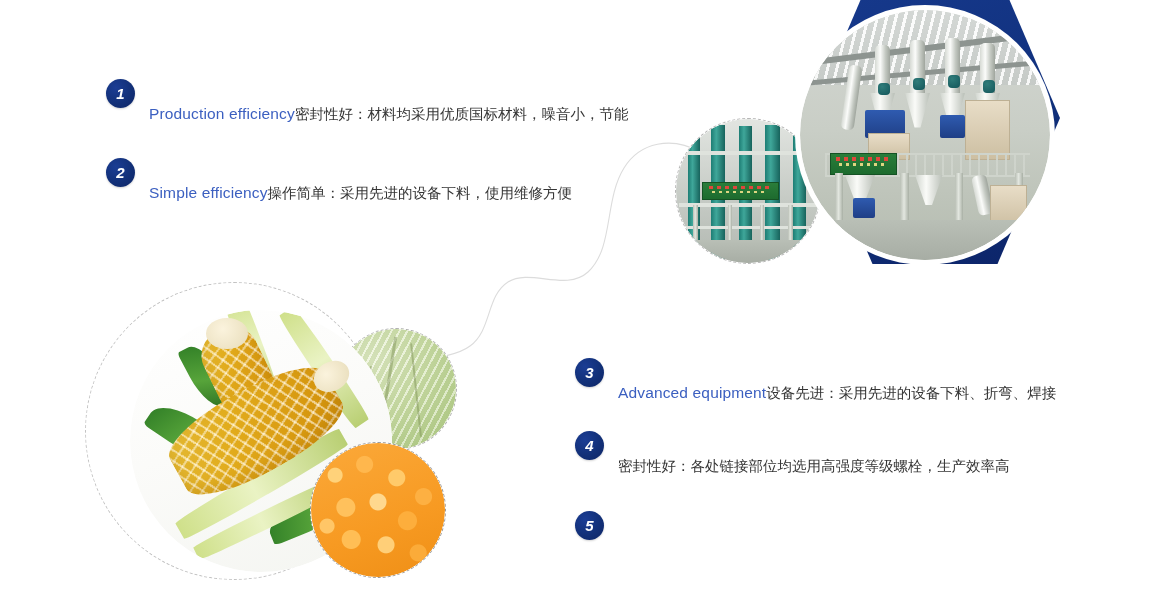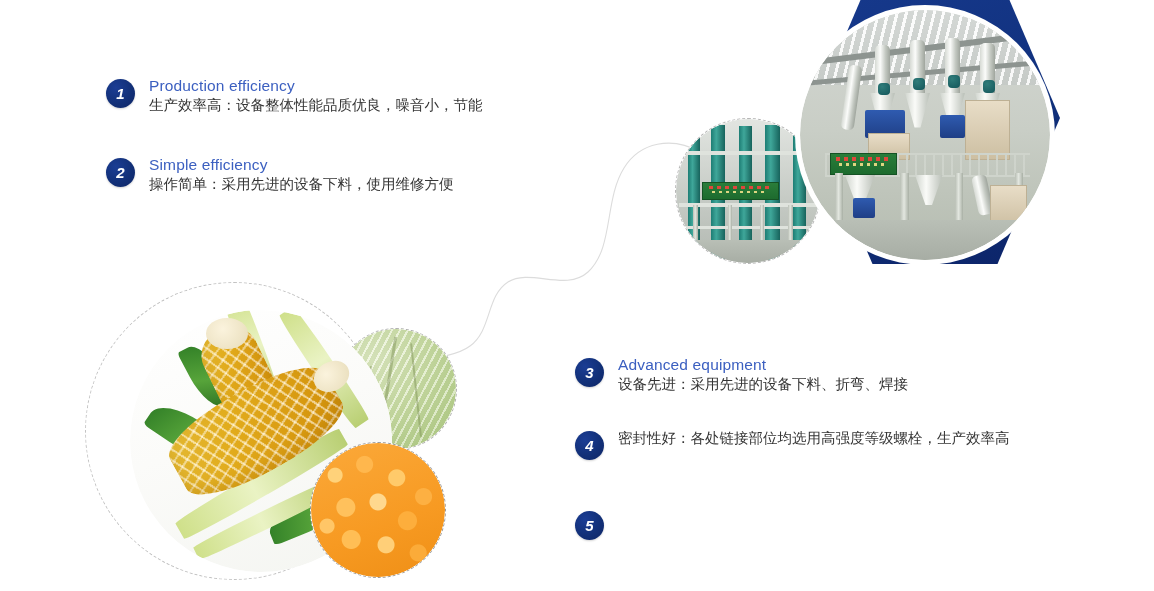--- a/index.html
+++ b/index.html
@@ -38,21 +38,22 @@
     font-size: 15px;
     font-style: italic;
     font-weight: bold;
     line-height: 1;
     box-shadow: 0 1px 2px rgba(0,0,0,0.18);
     margin-top: 3px;
     user-select: none;
   }
   .ftext {
     display: flex;
-    flex-direction: column;
+    flex-direction: row;
+    margin-top: 28px;
   }
   .ftitle {
     color: #3b5fc0;
     font-size: 15.5px;
     line-height: 19px;
     letter-spacing: 0.15px;
     white-space: nowrap;
   }
   .fdesc {
     color: #353535;
@@ -307,21 +308,21 @@
              C 486 296, 492 330, 470 346
              C 452 360, 430 352, 418 372
              C 404 394, 408 430, 392 452
              C 376 474, 352 470, 340 488" fill="none" stroke="#dcdcdc" stroke-width="1.1"></path>
   </svg>
 
   <div class="feature" style="left:106px; top:76px;">
     <div class="badge">1</div>
     <div class="ftext">
       <div class="ftitle">Production efficiency</div>
-      <div class="fdesc">生产效率高：设备整体性能品质优良，噪音小，节能</div>
+      <div class="fdesc">密封性好：材料均采用优质国标材料，噪音小，节能</div>
     </div>
   </div>
 
   <div class="feature" style="left:106px; top:155px;">
     <div class="badge">2</div>
     <div class="ftext">
       <div class="ftitle">Simple efficiency</div>
       <div class="fdesc">操作简单：采用先进的设备下料，使用维修方便</div>
     </div>
   </div>

